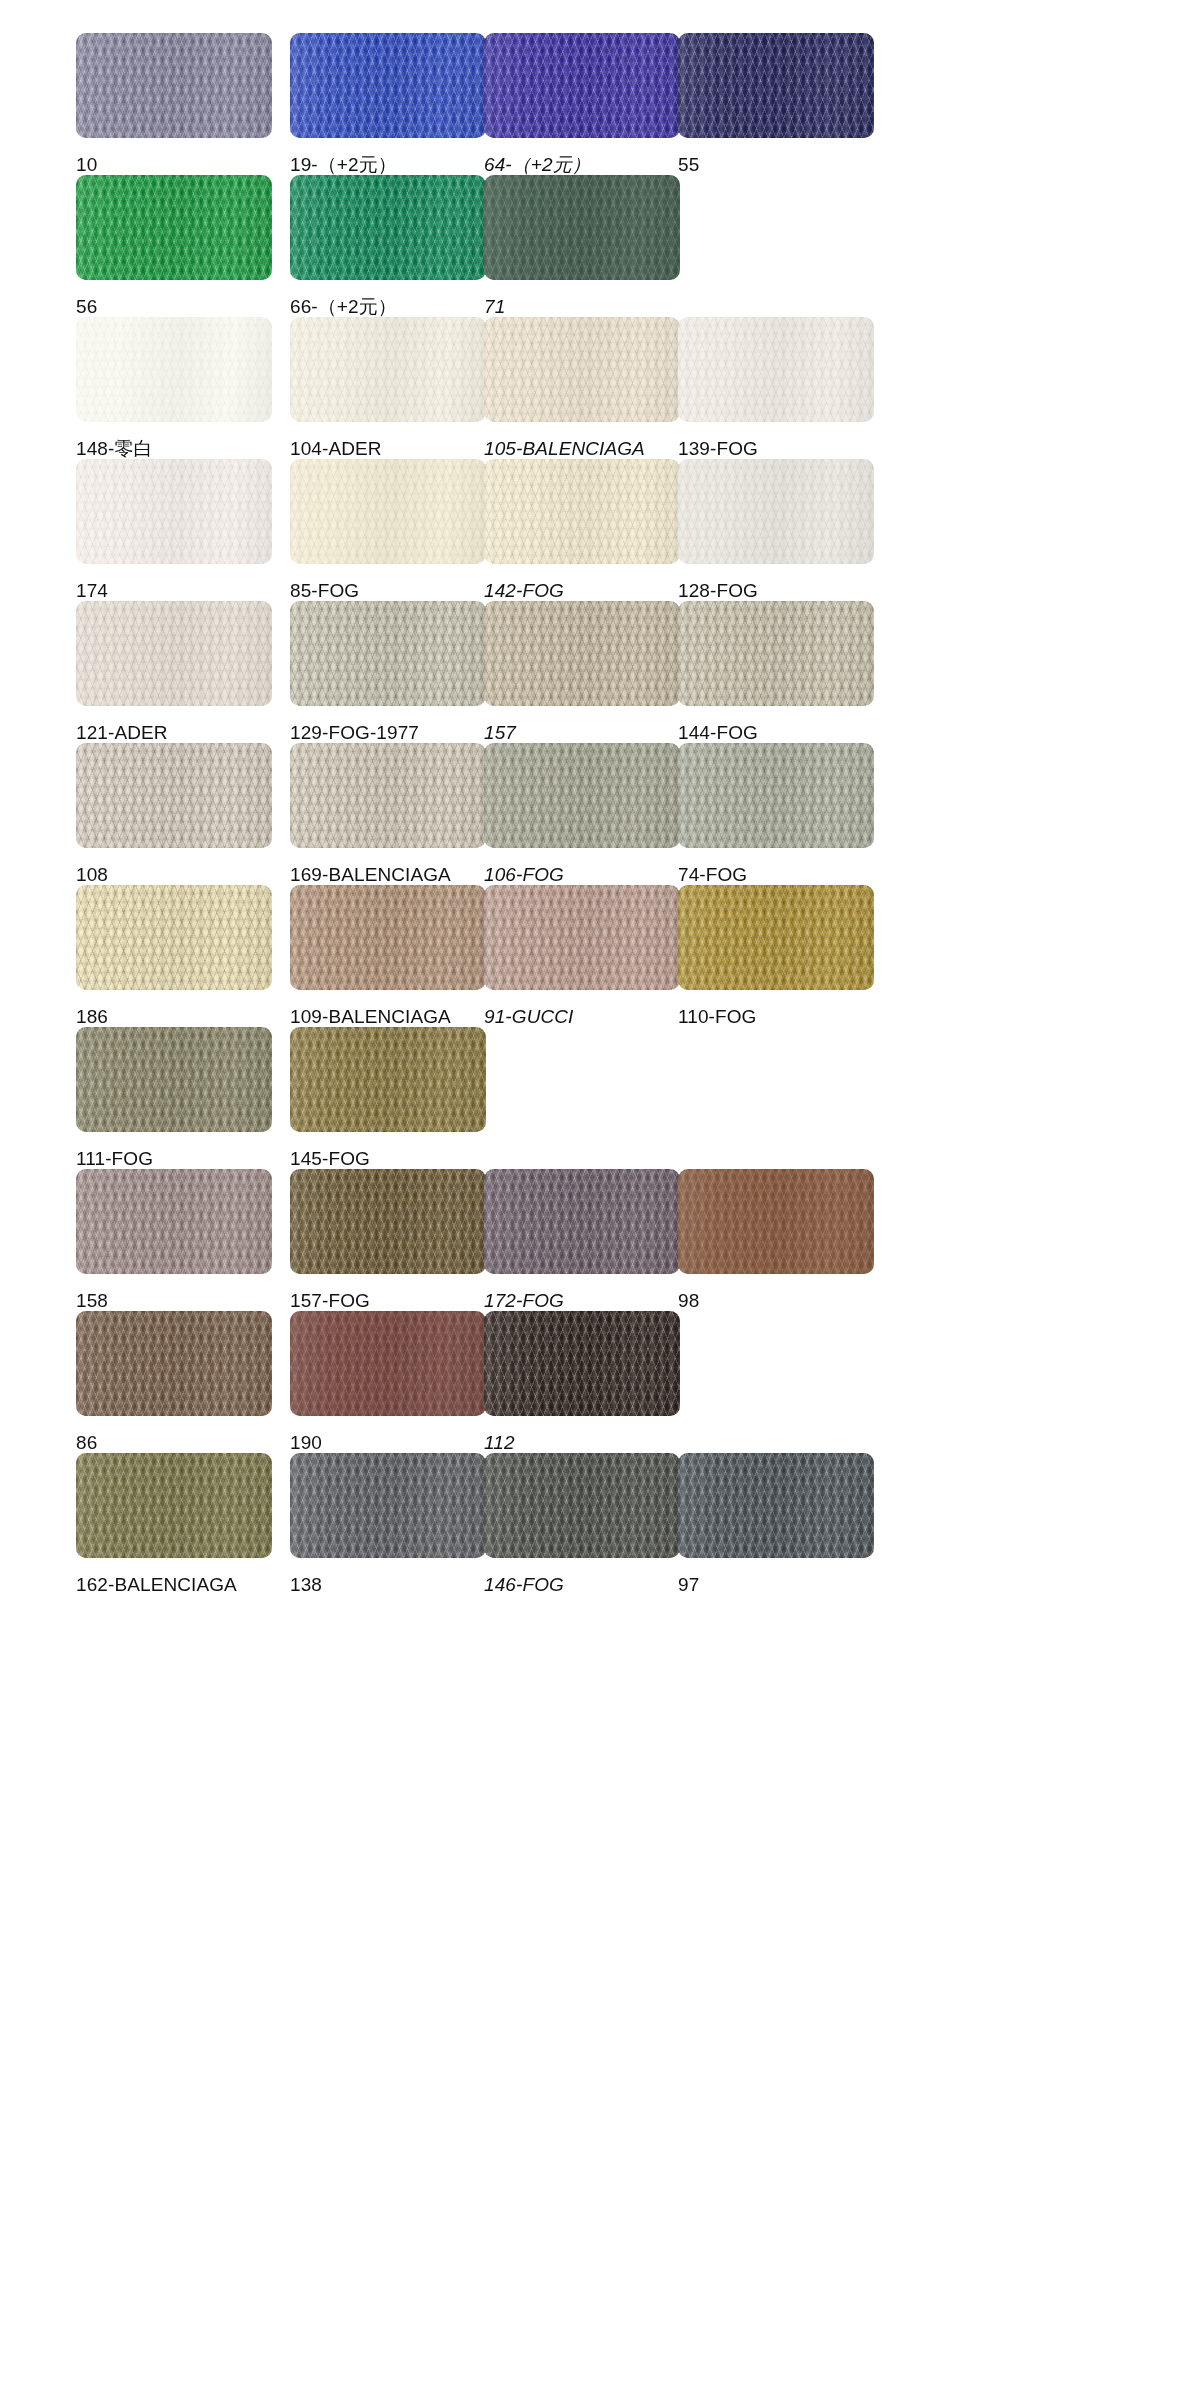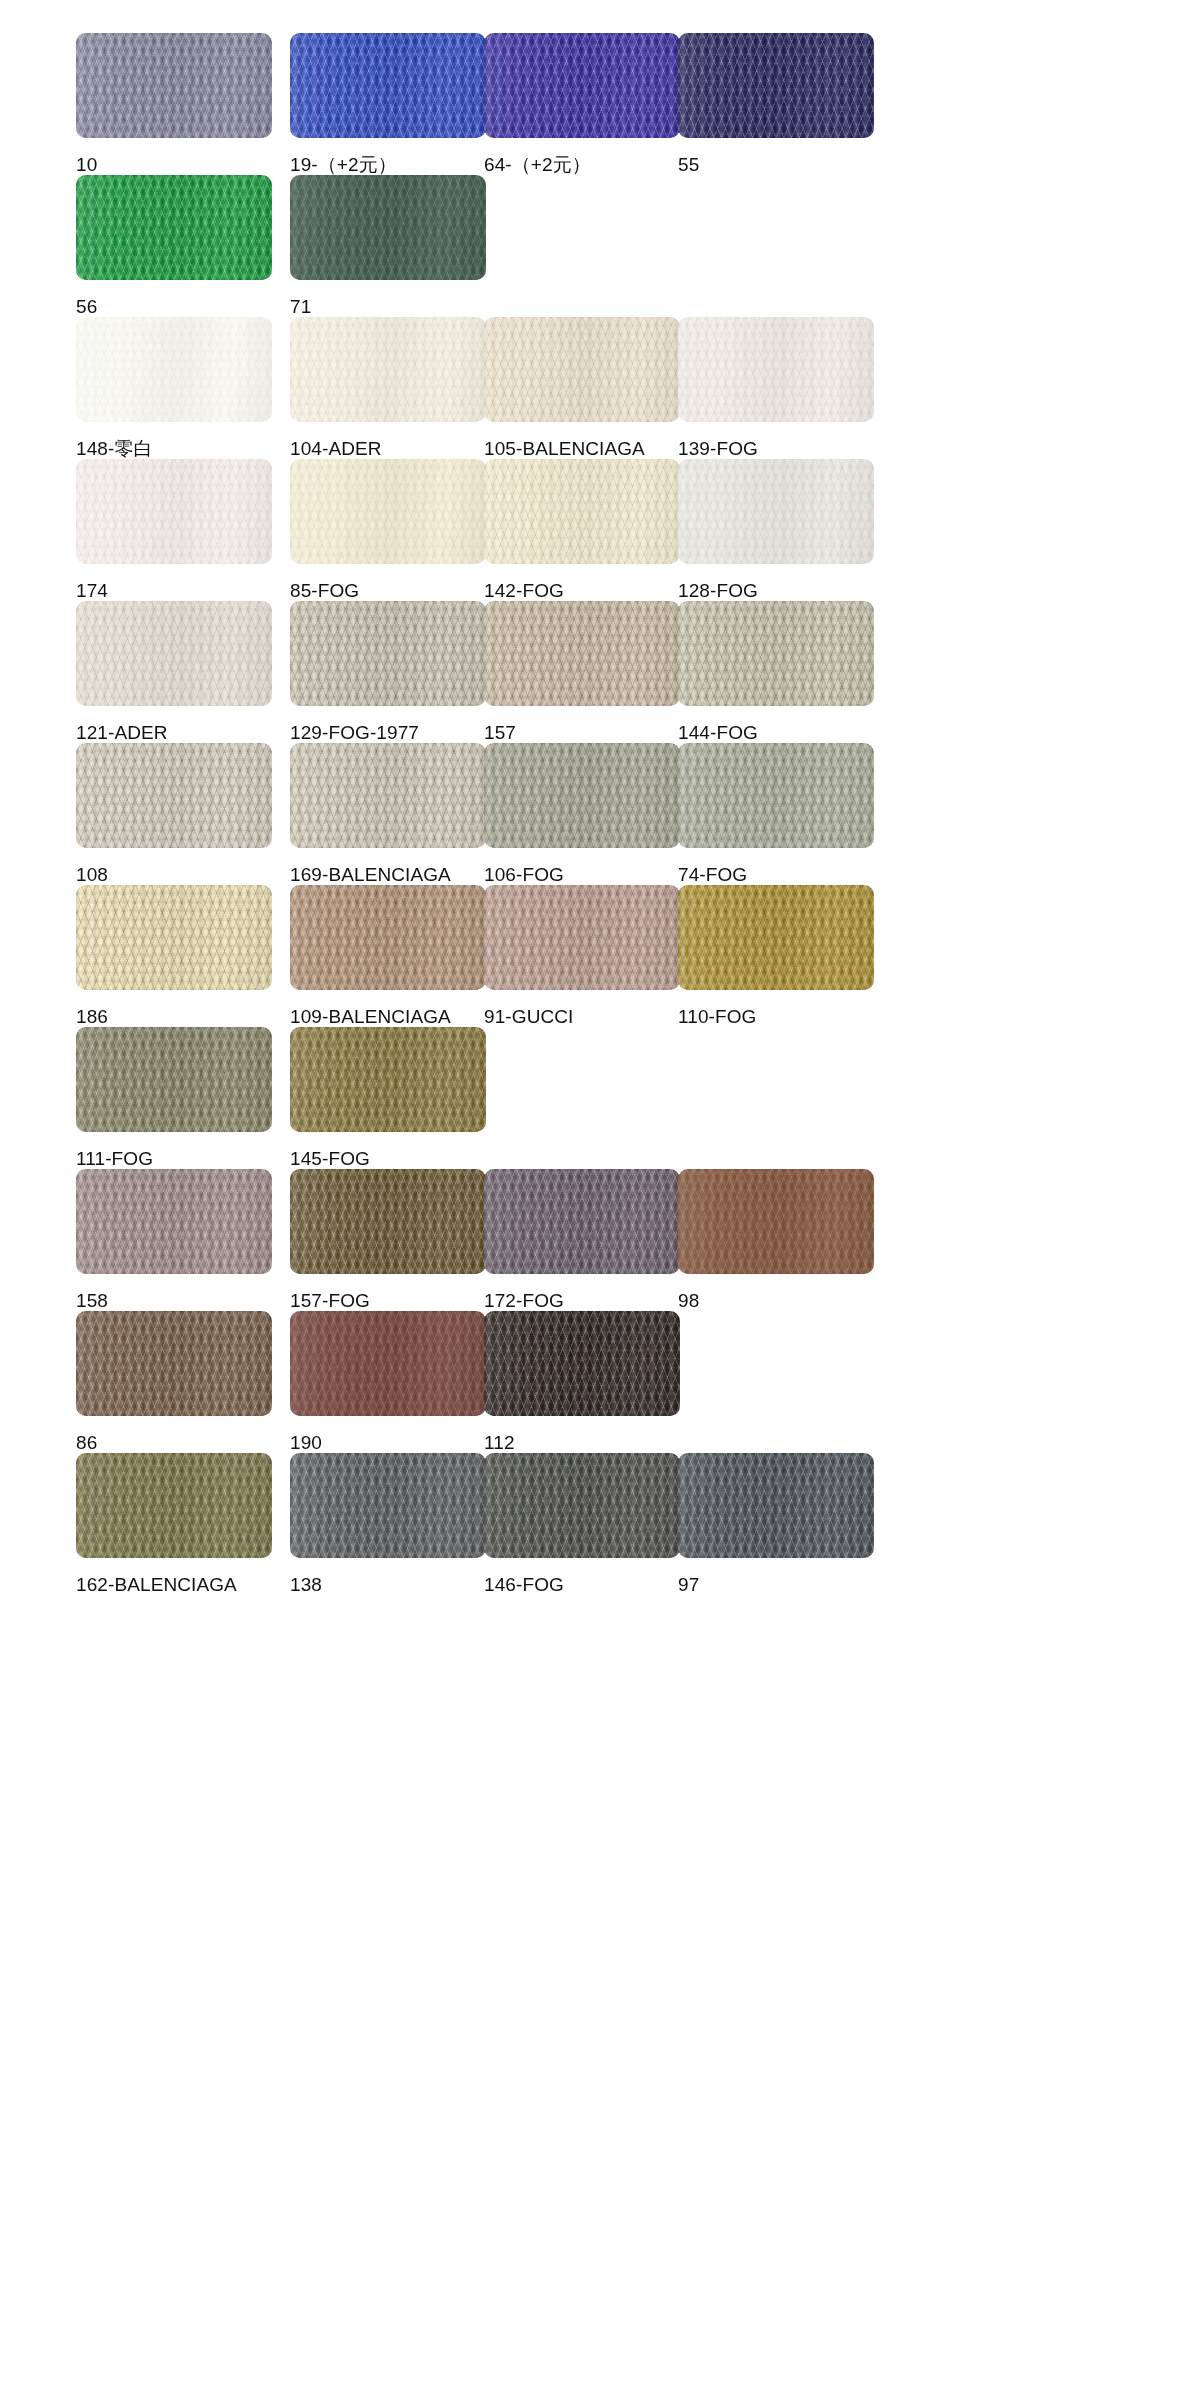--- a/index.html
+++ b/index.html
@@ -33,21 +33,21 @@
 
   .swatch-cell {
     width: 196px;
     margin-right: 0;
     position: relative;
     flex: 0 0 196px;
   }
   
   .swatch-row > .swatch-cell:nth-child(1) { margin-left: 76px; }
   .swatch-row > .swatch-cell:nth-child(2) { margin-left: -2px; padding-left: 20px; }
-  .swatch-row > .swatch-cell:nth-child(3) { margin-left: -2px; }
+  .swatch-row > .swatch-cell:nth-child(3) { margin-left: -2px; font-style: italic; }
   .swatch-row > .swatch-cell:nth-child(4) { margin-left: -2px; }
 
   .swatch-empty {
     flex: 0 0 196px;
     width: 196px;
   }
 
   .swatch-tile {
     width: 196px;
     height: 105px;
@@ -175,20 +175,27 @@
     </div>
     <div class="swatch-row">
       <div class="swatch-cell">
         <div class="swatch-tile tex-strong" style="background-color: rgb(23, 160, 63);">
           <div class="knit-tex"></div>
           <div class="knit-sheen"></div>
         </div>
         <div class="swatch-label">56</div>
       </div>
       <div class="swatch-cell">
+        <div class="swatch-tile tex-strong" style="background-color: rgb(13, 140, 90);">
+          <div class="knit-tex"></div>
+          <div class="knit-sheen"></div>
+        </div>
+        <div class="swatch-label">66-（+2元）</div>
+      </div>
+      <div class="swatch-cell">
         <div class="swatch-tile tex-soft" style="background-color: rgb(68, 96, 79);">
           <div class="knit-tex"></div>
           <div class="knit-sheen"></div>
         </div>
         <div class="swatch-label">71</div>
       </div>
       <div class="swatch-empty"></div>
     </div>
     <div class="swatch-row">
       <div class="swatch-cell">

